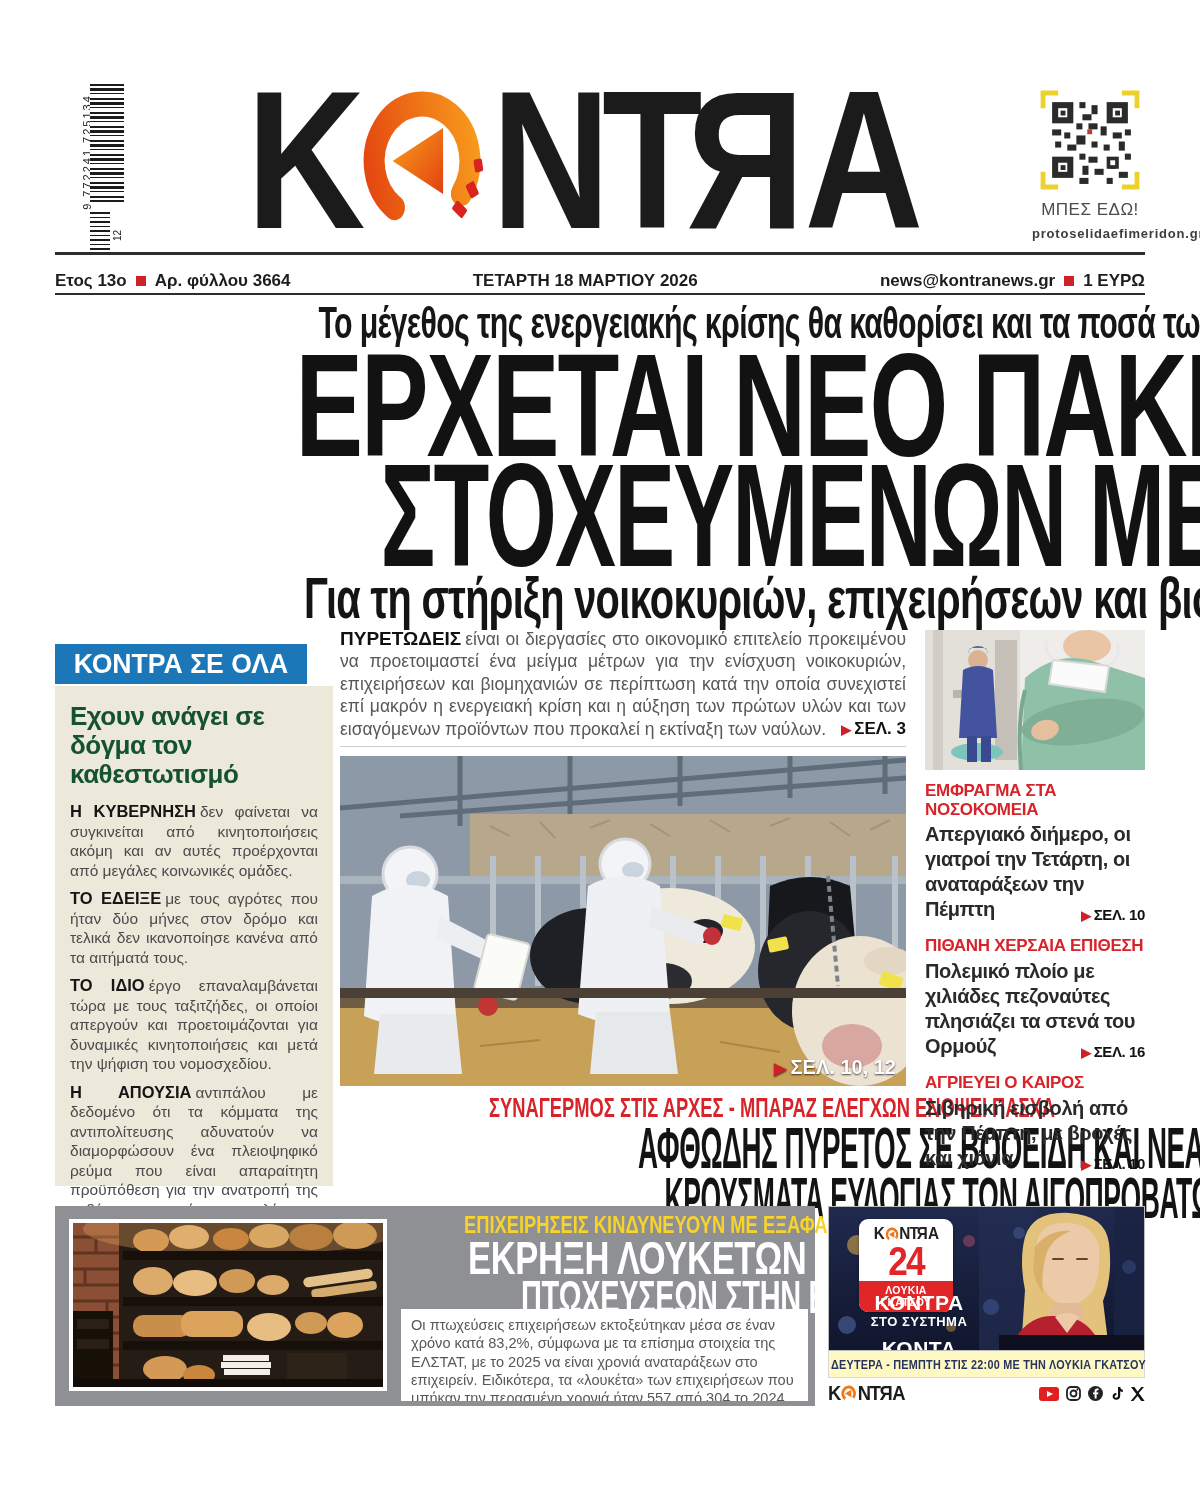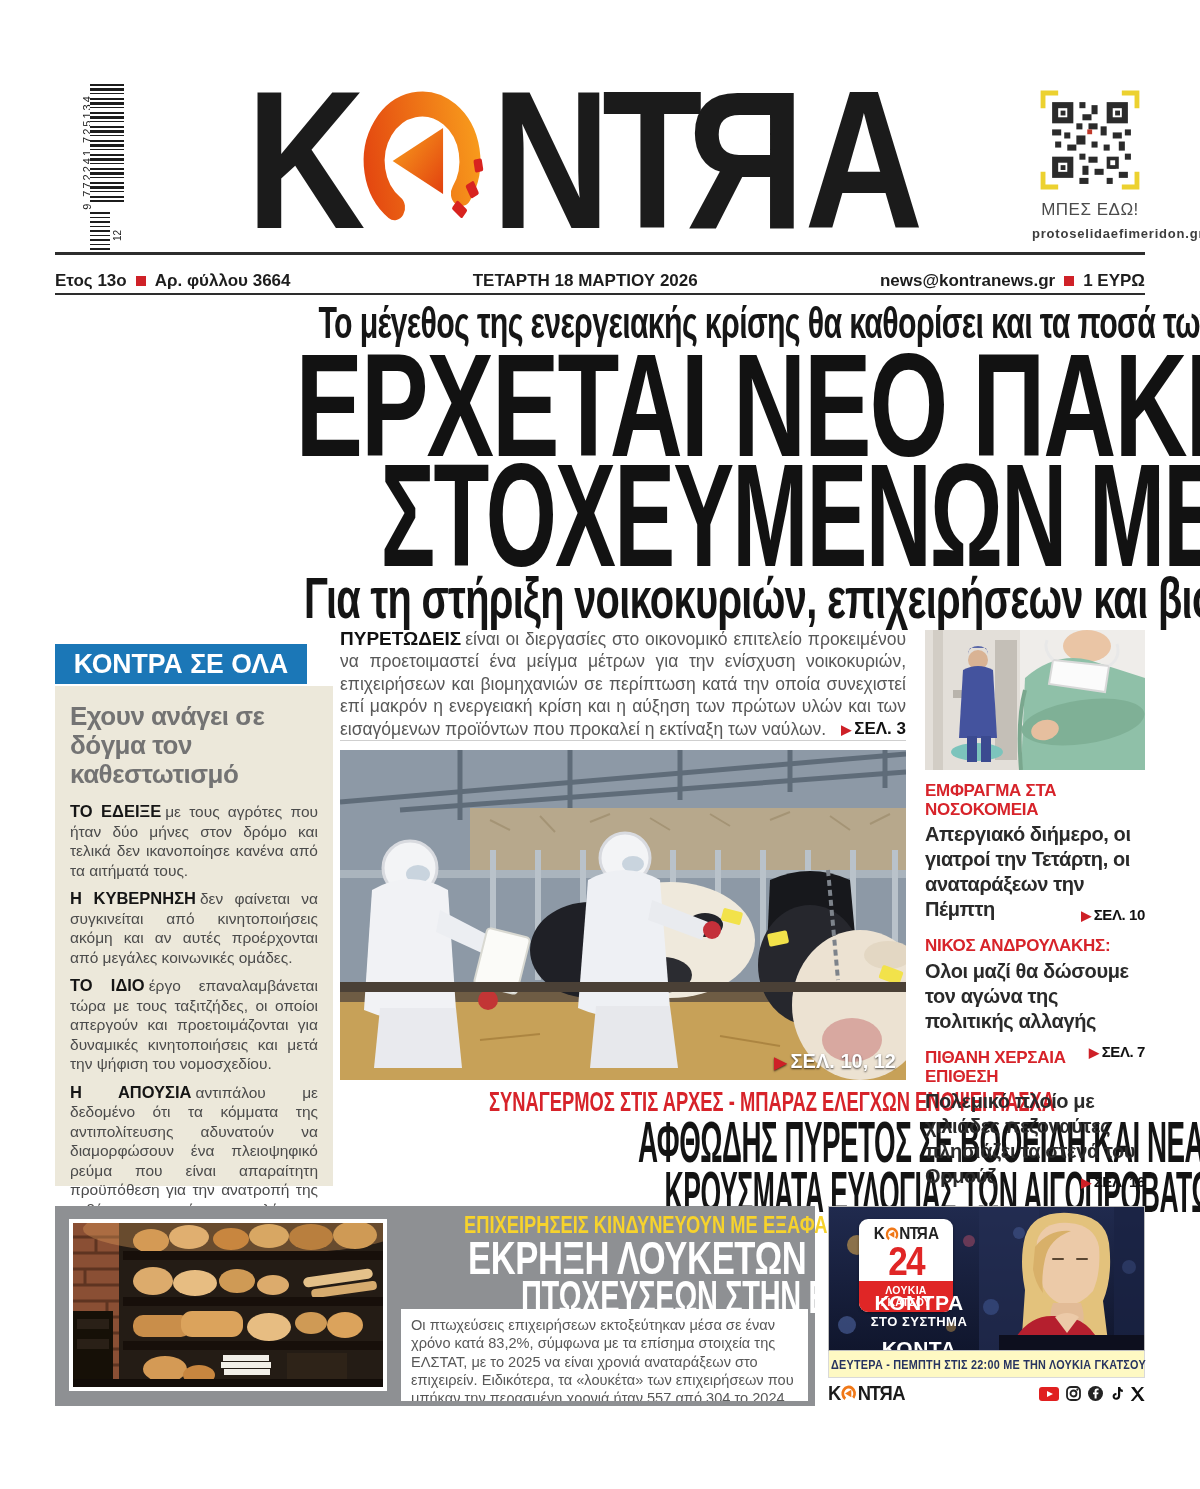--- a/index.html
+++ b/index.html
@@ -44,27 +44,27 @@
   .kicker .fitline{font-size:45px;font-weight:bold;color:#161616;line-height:48px;letter-spacing:-1px;}
   .hl1{top:352px;} .hl2{top:462px;}
   .hl1 .fitline,.hl2 .fitline{font-size:146px;font-weight:bold;color:#121212;line-height:108px;letter-spacing:-3px;}
   .subhead{top:570px;}
   .subhead .fitline{font-size:58px;font-weight:bold;color:#141414;line-height:56px;letter-spacing:-1px;}
 
   
   .op-tag{position:absolute;left:55px;top:644px;width:252px;height:40px;background:#1b77b7;text-align:center;overflow:hidden;}
   .op-tag .fitline{font-size:28px;font-weight:bold;color:#fff;line-height:40px;letter-spacing:0;}
   .op-box{position:absolute;left:55px;top:686px;width:278px;height:500px;background:#ece8da;padding:16px 15px 12px 15px;}
-  .op-title{font-size:26px;font-weight:bold;color:#737373;line-height:1.12;margin-bottom:13px;letter-spacing:-0.5px;}
+  .op-title{font-size:26px;font-weight:bold;color:#14532d;line-height:1.12;margin-bottom:13px;letter-spacing:-0.5px;}
   .op-p{font-size:15.5px;line-height:19.5px;color:#4b4b4b;text-align:justify;margin-bottom:9px;}
   .op-p .plead{font-weight:bold;color:#151515;font-size:16.5px;margin-right:4px;}
 
   
   .story{position:absolute;left:340px;top:628px;width:566px;}
-  .intro{font-size:17.5px;line-height:22.4px;color:#585858;text-align:justify;border-bottom:1px solid #cfcfcf;}
+  .intro{font-size:17.5px;line-height:22.4px;color:#585858;text-align:justify;border-bottom:1px solid #cfcfcf;padding-bottom:6px;}
   .intro .plead{font-weight:bold;color:#111;font-size:19px;margin-right:4px;}
   .pageref{float:right;white-space:nowrap;font-weight:bold;color:#111;font-size:17px;margin-left:8px;}
   .pageref .arr{color:#ce2027;font-size:13px;margin-right:3px;}
   .photo-box{position:relative;margin-top:9px;width:566px;height:330px;overflow:hidden;}
   .photo-box svg{display:block;}
   .photo-ref{position:absolute;right:10px;bottom:7px;color:#fff;font-weight:bold;font-size:20px;text-shadow:0 1px 2px rgba(0,0,0,.7);padding-left:7px;}
   .photo-ref .arr{color:#ce2027;margin-right:4px;font-size:16px;}
   .strapwrap{width:566px;text-align:center;margin-top:7px;}
   .strapwrap .fitline{font-size:28px;font-weight:bold;color:#d7232a;line-height:30px;}
   .shl{width:566px;text-align:center;}
@@ -229,24 +229,24 @@
   <div class="fitwrap subhead">
     <span class="fitline" style="transform: scaleX(0.686398); transform-origin: center center;">Για τη στήριξη νοικοκυριών, επιχειρήσεων και βιομηχανιών</span>
   </div>
 
   <div class="op-tag">
     <span class="fitline" style="transform: scaleX(0.95); transform-origin: center center;">ΚΟΝΤΡΑ ΣΕ ΟΛΑ</span>
   </div>
   <div class="op-box">
     <div class="op-title">Εχουν ανάγει σε δόγμα τον καθεστωτισμό</div>
     <div class="op-p">
+      <span class="plead">Η ΚΥΒΕΡΝΗΣΗ</span><span>δεν φαίνεται να συγκινείται από κινητοποιήσεις ακόμη και αν αυτές προέρχονται από μεγάλες κοινωνικές ομάδες.</span>
+    </div>
+    <div class="op-p">
       <span class="plead">ΤΟ ΕΔΕΙΞΕ</span><span>με τους αγρότες που ήταν δύο μήνες στον δρόμο και τελικά δεν ικανοποίησε κανένα από τα αιτήματά τους.</span>
-    </div>
-    <div class="op-p">
-      <span class="plead">Η ΚΥΒΕΡΝΗΣΗ</span><span>δεν φαίνεται να συγκινείται από κινητοποιήσεις ακόμη και αν αυτές προέρχονται από μεγάλες κοινωνικές ομάδες.</span>
     </div>
     <div class="op-p">
       <span class="plead">ΤΟ ΙΔΙΟ</span><span>έργο επαναλαμβάνεται τώρα με τους ταξιτζήδες, οι οποίοι απεργούν και προετοιμάζονται για δυναμικές κινητοποιήσεις και μετά την ψήφιση του νομοσχεδίου.</span>
     </div>
     <div class="op-p">
       <span class="plead">Η ΑΠΟΥΣΙΑ</span><span>αντιπάλου με δεδομένο ότι τα κόμματα της αντιπολίτευσης αδυνατούν να διαμορφώσουν ένα πλειοψηφικό ρεύμα που είναι απαραίτητη προϋπόθεση για την ανατροπή της κυβέρνησης της έχει προκαλέσει το επικίνδυνο σύνδρομο του καθεστωτισμού.</span>
     </div>
   </div>
 
   <div class="story">
@@ -379,29 +379,20 @@
         <path d="M100,60 q-8,30 -4,80" stroke="#7aa78e" stroke-width="4" fill="none"></path>
       </svg>
     </div>
 
     <div class="sb-item">
       <div class="sb-kicker">ΕΜΦΡΑΓΜΑ ΣΤΑ ΝΟΣΟΚΟΜΕΙΑ</div>
       <div class="sb-text">
         <span>Απεργιακό διήμερο, οι γιατροί την Τετάρτη, οι αναταράξεων την Πέμπτη</span>
         <span class="pageref">
           <span class="arr">▶</span><span>ΣΕΛ. 10</span>
-        </span>
-      </div>
-    </div>
-    <div class="sb-item">
-      <div class="sb-kicker">ΝΙΚΟΣ ΑΝΔΡΟΥΛΑΚΗΣ:</div>
-      <div class="sb-text">
-        <span>Ολοι μαζί θα δώσουμε τον αγώνα της πολιτικής αλλαγής</span>
-        <span class="pageref">
-          <span class="arr">▶</span><span>ΣΕΛ. 7</span>
         </span>
       </div>
     </div>
     <div class="sb-item">
       <div class="sb-kicker">ΠΙΘΑΝΗ ΧΕΡΣΑΙΑ ΕΠΙΘΕΣΗ</div>
       <div class="sb-text">
         <span>Πολεμικό πλοίο με χιλιάδες πεζοναύτες πλησιάζει τα στενά του Ορμούζ</span>
         <span class="pageref">
           <span class="arr">▶</span><span>ΣΕΛ. 16</span>
         </span>

